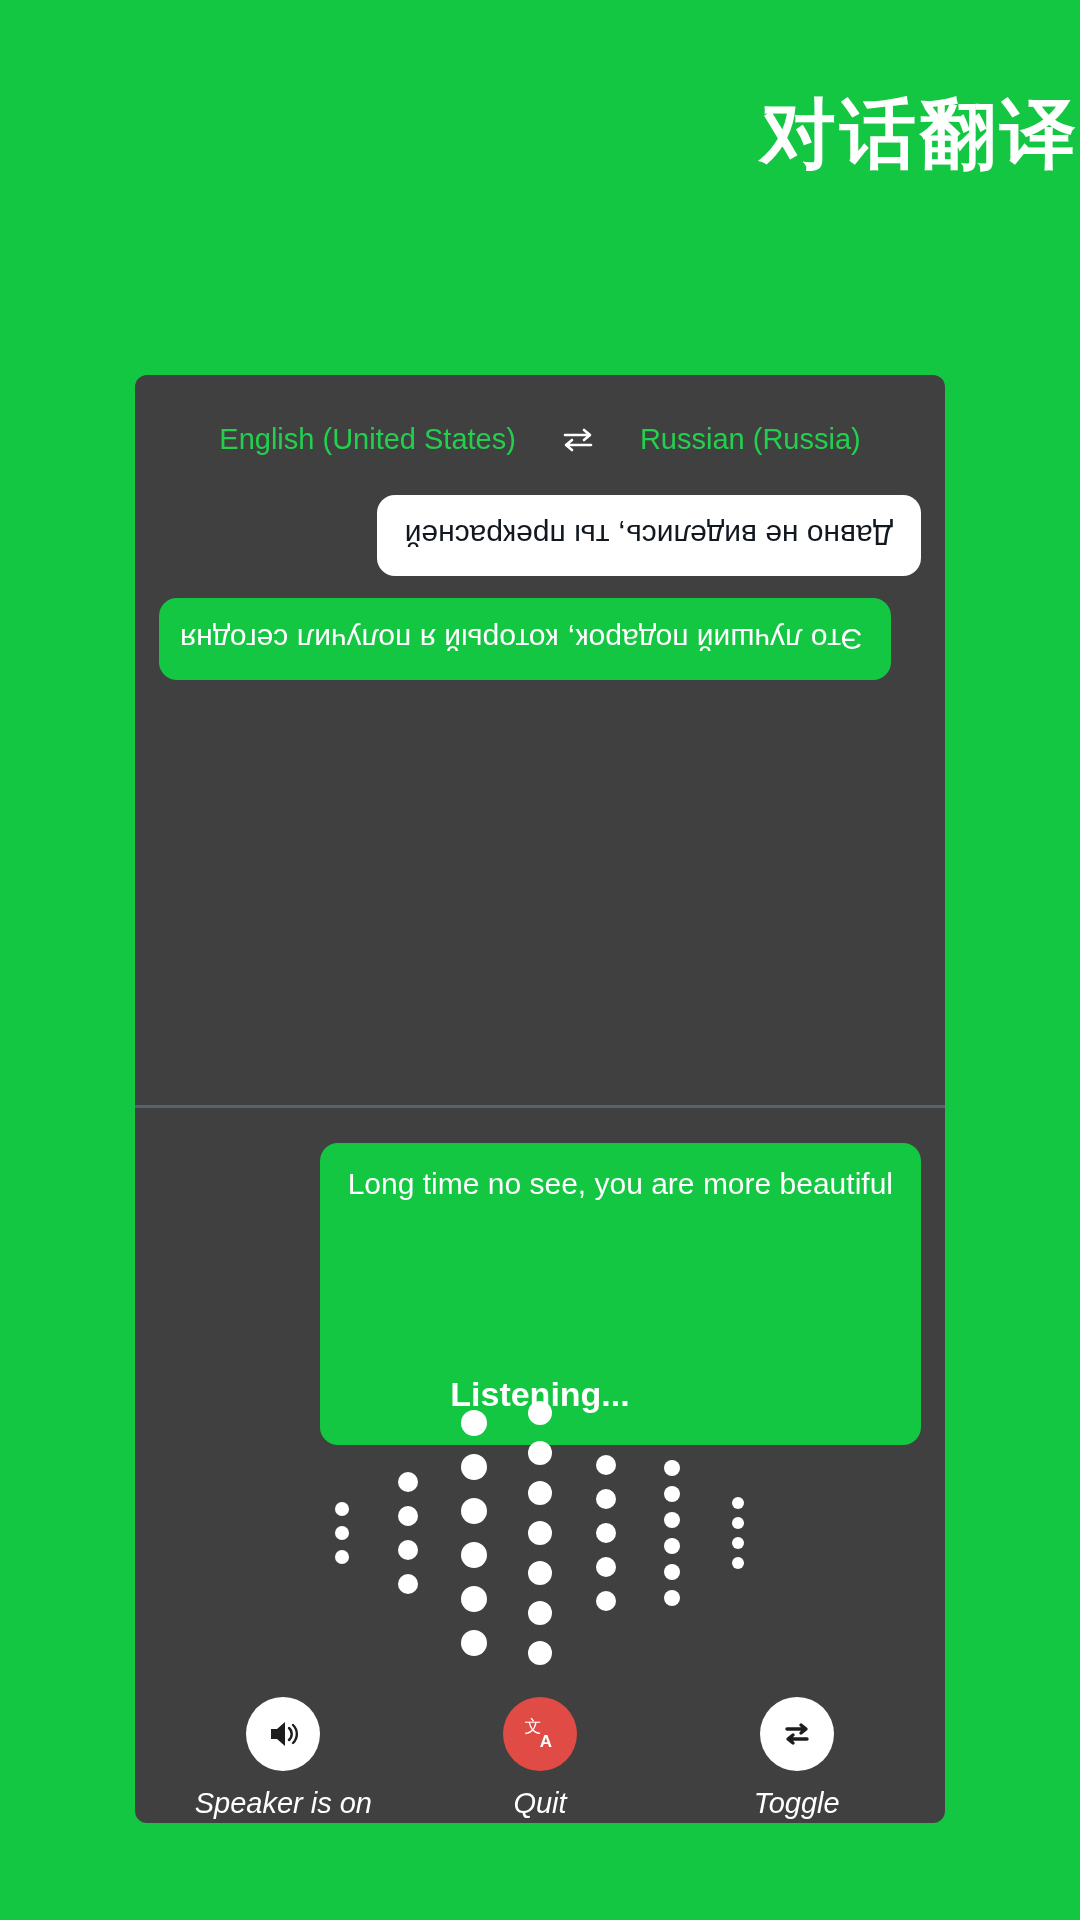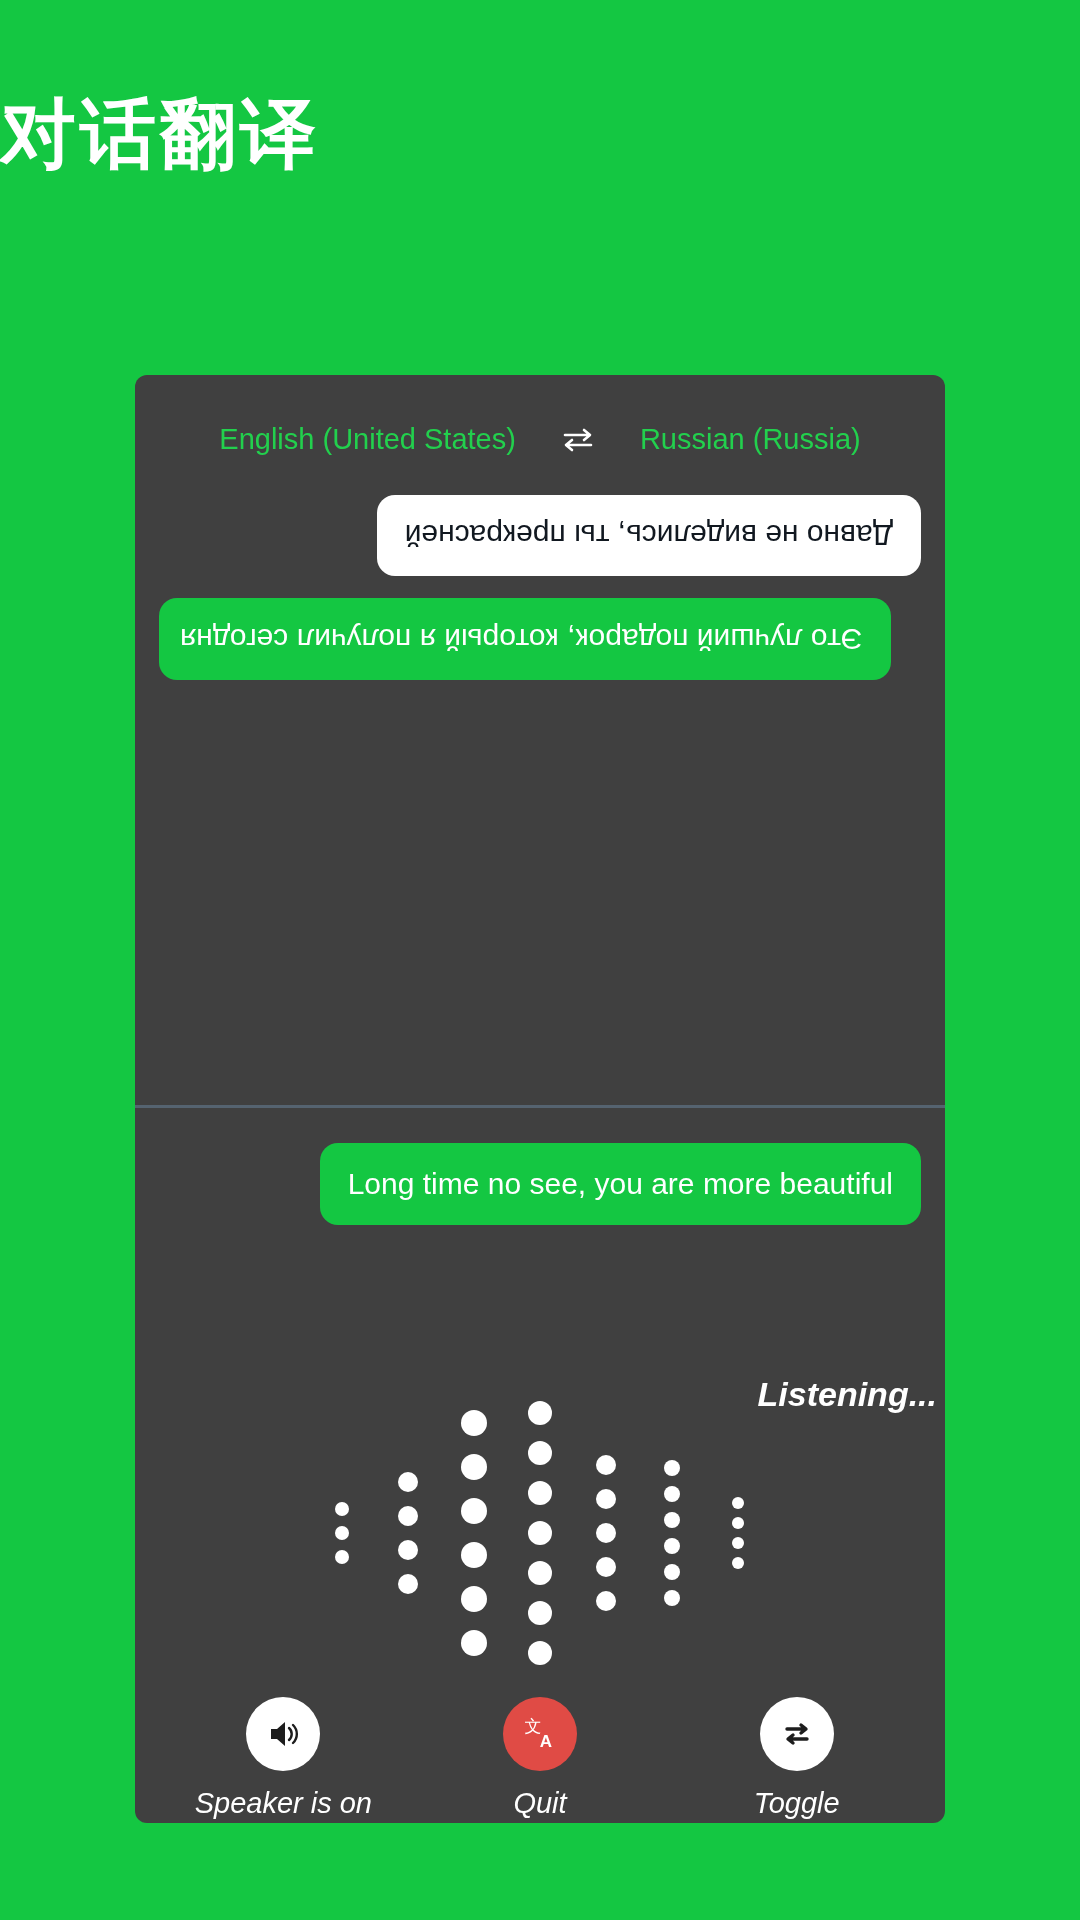--- a/index.html
+++ b/index.html
@@ -10,21 +10,21 @@
   }
   body {
     background:#14c742;
     position:relative;
   }
 
   
   .page-title {
     position:absolute;
     top:88px; left:0; right:0;
-    text-align:left;
+    text-align:right;
     color:#ffffff;
     font-size:76px;
     font-weight:bold;
     letter-spacing:4px;
     line-height:1.2;
   }
 
   
   .phone-card {
     position:absolute;
@@ -71,21 +71,21 @@
     display:flex;
     flex-direction:column;
     justify-content:flex-end;
     gap:22px;
     transform:rotate(180deg);
   }
   .half-bottom {
     top:740px;
     height:330px;
     display:flex;
-    flex-direction:column;
+    flex-direction:row;
     justify-content:flex-start;
     gap:22px;
     padding-top:28px;
   }
   .divider {
     position:absolute;
     left:0; right:0;
     top:730px;
     height:3px;
     background:#556370;
@@ -102,27 +102,26 @@
     font-size:30px;
     line-height:1.25;
     white-space:nowrap;
   }
   .bubble.green { background:#14c742; color:#ffffff; }
   .bubble.white { background:#ffffff; color:#111820; }
 
   
   .listening {
     position:absolute;
-    left:0; right:8px;
+    left:0; right:0;
     top:1000px;
-    text-align:right;
+    text-align:center;
     color:#ffffff;
     font-size:34px;
     font-weight:bold;
-    font-style:italic;
   }
 
   .waveform {
     position:absolute;
     left:0; right:0;
     top:1055px;
     height:205px;
     display:flex;
     align-items:center;
     justify-content:center;

